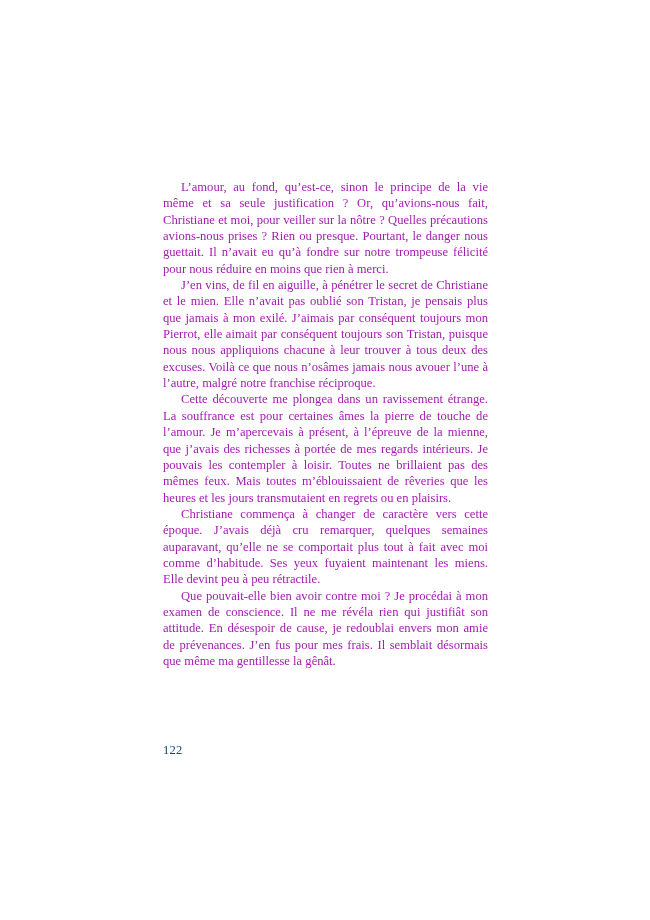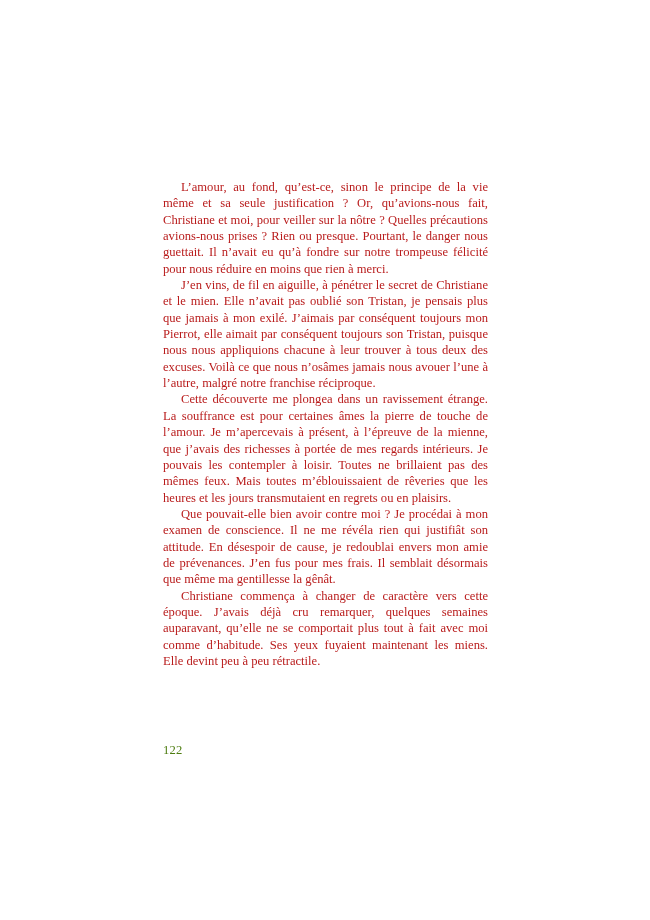--- a/index.html
+++ b/index.html
@@ -27,40 +27,40 @@
     width: 325px;
   }
   .para {
     margin: 0;
     text-align: justify;
     text-justify: inter-word;
     text-indent: 18px;
     font-size: 12.6px;
     line-height: 16.35px;
     hyphens: manual;
-    color: #b91c1c;
+    color: #a21caf;
   }
   .folio {
     position: absolute;
     left: 163px;
     top: 742px;
     font-size: 12.6px;
     line-height: 16px;
-    color: #4d7c0f;
+    color: #0c4a6e;
     letter-spacing: 0.2px;
   }
 </style>
 </head>
 <body>
 
 <div class="page">
 
   <div class="text-block">
     <p class="para">L’amour, au fond, qu’est-ce, sinon le principe de la vie même et sa seule justification ? Or, qu’avions-nous fait, Christiane et moi, pour veiller sur la nôtre ? Quelles précautions avions-nous prises ? Rien ou presque. Pourtant, le danger nous guettait. Il n’avait eu qu’à fondre sur notre trompeuse félicité pour nous réduire en moins que rien à merci.</p>
     <p class="para">J’en vins, de fil en aiguille, à pénétrer le secret de Christiane et le mien. Elle n’avait pas oublié son Tristan, je pensais plus que jamais à mon exilé. J’aimais par conséquent toujours mon Pierrot, elle aimait par conséquent toujours son Tristan, puisque nous nous appliquions chacune à leur trouver à tous deux des excuses. Voilà ce que nous n’osâmes jamais nous avouer l’une à l’autre, malgré notre franchise réciproque.</p>
     <p class="para">Cette découverte me plongea dans un ravissement étrange. La souffrance est pour certaines âmes la pierre de touche de l’amour. Je m’apercevais à présent, à l’épreuve de la mienne, que j’avais des richesses à portée de mes regards intérieurs. Je pouvais les contempler à loisir. Toutes ne brillaient pas des mêmes feux. Mais toutes m’éblouissaient de rêveries que les heures et les jours transmutaient en regrets ou en plaisirs.</p>
+    <p class="para">Christiane commença à changer de caractère vers cette époque. J’avais déjà cru remarquer, quelques semaines auparavant, qu’elle ne se comportait plus tout à fait avec moi comme d’habitude. Ses yeux fuyaient maintenant les miens. Elle devint peu à peu rétractile.</p>
     <p class="para">Que pouvait-elle bien avoir contre moi ? Je procédai à mon examen de conscience. Il ne me révéla rien qui justifiât son attitude. En désespoir de cause, je redoublai envers mon amie de prévenances. J’en fus pour mes frais. Il semblait désormais que même ma gentillesse la gênât.</p>
-    <p class="para">Christiane commença à changer de caractère vers cette époque. J’avais déjà cru remarquer, quelques semaines auparavant, qu’elle ne se comportait plus tout à fait avec moi comme d’habitude. Ses yeux fuyaient maintenant les miens. Elle devint peu à peu rétractile.</p>
   </div>
 
   <div class="folio">122</div>
 
 </div>
 
 </body></html>

